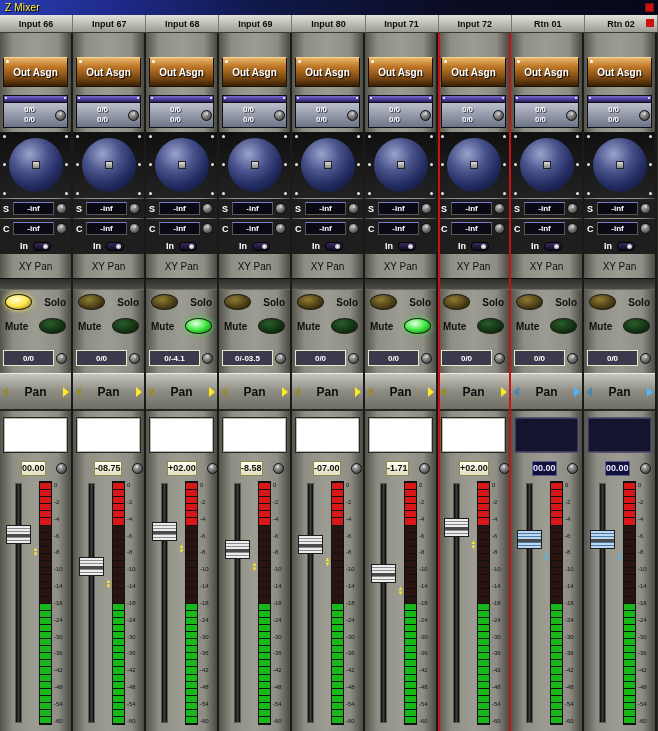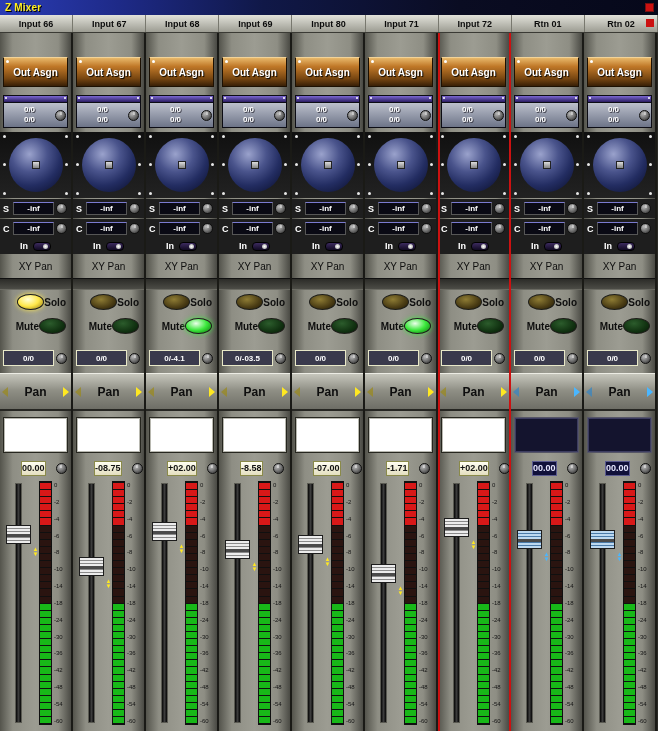--- a/index.html
+++ b/index.html
@@ -2,21 +2,21 @@
 <html style="--solo-lit: #ffe84a; --mute-lit: #3ce83c; --selection-red: #cc1111; --input-accent: #ffe822; --rtn-accent: #4ab6ff;"><head>
 <meta charset="utf-8">
 <style>
   * { margin:0; padding:0; box-sizing:border-box; }
   html,body { width:658px; height:731px; overflow:hidden; background:#2a2a26;
               font-family:"Liberation Sans", sans-serif; }
 
   
   .titlebar { height:15px; position:relative; display:flex; align-items:center;
     background:linear-gradient(90deg,#2a3cb4 0%,#1e2a88 18%,#101848 40%,#0a0c22 70%,#06081a 100%); }
-  .title-text { color:#ffee22; font-size:10px; font-weight:bold; padding-left:5px;
+  .title-text { color:#ffee22; font-size:10px; font-weight:normal; padding-left:5px;
     text-shadow:1px 1px 0 #000; letter-spacing:0.2px; }
   .titlebar-close { position:absolute; right:4px; top:3px; width:9px; height:9px;
     background:var(--selection-red,#cc1111); border:1px solid #771010; }
 
   
   .header-row { height:18px; display:flex; position:relative;
     background:linear-gradient(#e2e2da,#9c9c92); border-bottom:1px solid #3a3a34; }
   .header-cell { width:85px; display:flex; align-items:center; justify-content:center;
     font-size:9px; font-weight:bold; color:#0c0c0c; border-right:1px solid #78786e; }
   .header-close { position:absolute; right:4px; top:4px; width:8px; height:8px;
@@ -93,21 +93,21 @@
     background:radial-gradient(#fff,#9a9a9a); }
 
   .xy-label { height:24px; display:flex; align-items:center; justify-content:center;
     font-size:10px; color:#0e0e0e; }
 
   .divider { height:12px; background:linear-gradient(#2c2c28,#4c4c46);
     border-top:1px solid #101010; border-bottom:1px solid #6a6a62; }
 
   
   .solo-row,.mute-row { height:24px; display:flex; align-items:center;
-    justify-content:flex-end; padding:2px 5px; }
+    justify-content:space-between; padding:2px 5px; }
   .row-text { font-size:10px; font-weight:bold; color:#0e0e0e; cursor:pointer; }
   .light { width:27px; height:16px; border-radius:50%; border:1px solid #1c1c18; cursor:pointer; }
   .solo-light { background:radial-gradient(ellipse at 40% 32%, #8e7c34, #4a3c14 60%, #201a06); }
   .solo-light.lit { background:radial-gradient(ellipse at 40% 32%, #ffffd8, var(--solo-lit,#ffe84a) 50%, #8a7010);
     box-shadow:0 0 5px var(--solo-lit,#ffe84a); }
   .mute-light { background:radial-gradient(ellipse at 40% 32%, #2c5c2c, #113211 60%, #071807); }
   .mute-light.lit { background:radial-gradient(ellipse at 40% 32%, #eaffea, var(--mute-lit,#3ce83c) 50%, #0a6a0a);
     box-shadow:0 0 5px var(--mute-lit,#3ce83c); }
 
   

